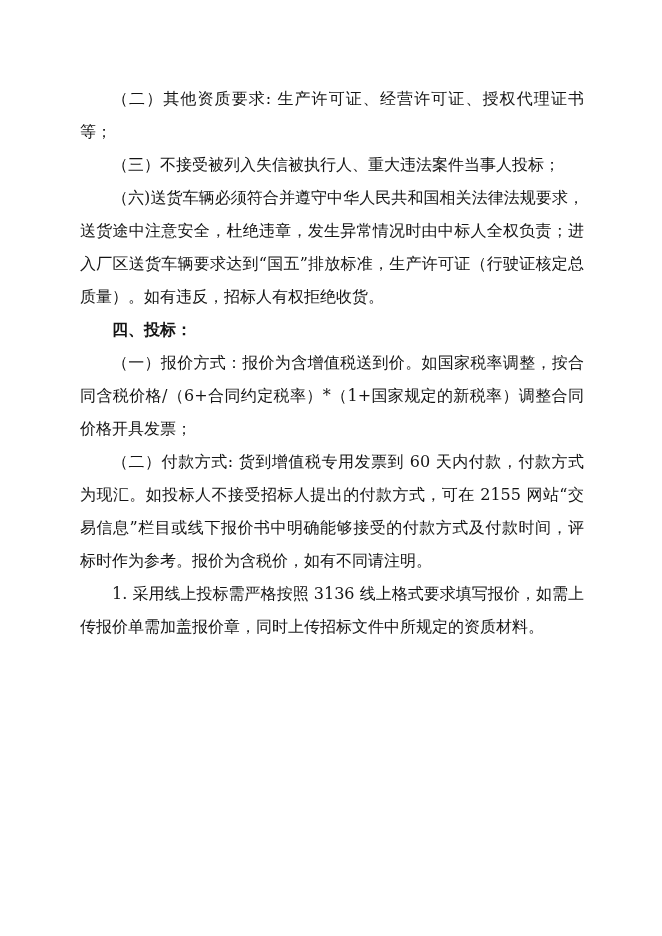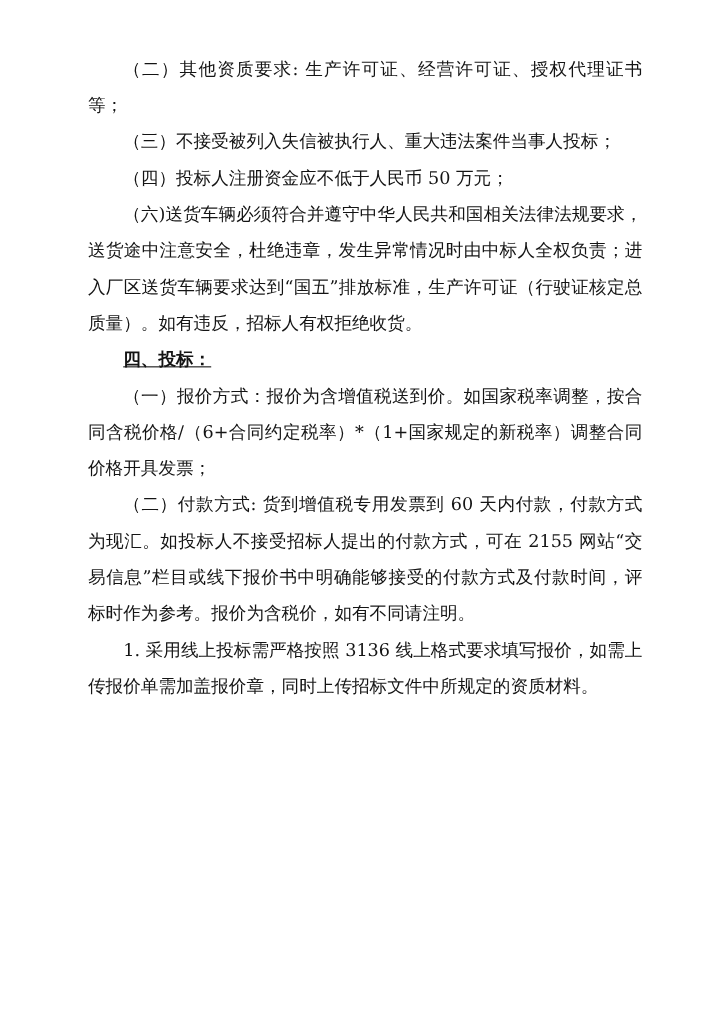--- a/index.html
+++ b/index.html
@@ -6,43 +6,41 @@
     margin: 0;
     padding: 0;
     background: #ffffff;
   }
   .page {
     position: relative;
     width: 662px;
     height: 936px;
     box-sizing: border-box;
     background: #ffffff;
-    padding: 46px 78px 40px 80px;
+    padding: 82px 78px 40px 80px;
     overflow: hidden;
     font-family: "DejaVu Serif", "Liberation Serif", serif;
     font-size: 16px;
     line-height: 33px;
     color: #141414;
   }
   .para {
     margin: 0;
     text-indent: 2em;
     text-align: justify;
     word-break: break-all;
   }
   .para.heading {
     font-weight: bold;
-    text-decoration: underline;
   }
 </style>
 </head>
 <body>
 
 <div class="page">
   <p class="para">（二）其他资质要求: 生产许可证、经营许可证、授权代理证书等；</p>
   <p class="para">（三）不接受被列入失信被执行人、重大违法案件当事人投标；</p>
-  <p class="para">（四）投标人注册资金应不低于人民币 50 万元；</p>
   <p class="para">（六)送货车辆必须符合并遵守中华人民共和国相关法律法规要求，送货途中注意安全，杜绝违章，发生异常情况时由中标人全权负责；进入厂区送货车辆要求达到“国五”排放标准，生产许可证（行驶证核定总质量）。如有违反，招标人有权拒绝收货。</p>
   <p class="para heading">四、投标：</p>
   <p class="para">（一）报价方式：报价为含增值税送到价。如国家税率调整，按合同含税价格/（6+合同约定税率）*（1+国家规定的新税率）调整合同价格开具发票；</p>
   <p class="para">（二）付款方式: 货到增值税专用发票到 60 天内付款，付款方式为现汇。如投标人不接受招标人提出的付款方式，可在 2155 网站“交易信息”栏目或线下报价书中明确能够接受的付款方式及付款时间，评标时作为参考。报价为含税价，如有不同请注明。</p>
   <p class="para">1. 采用线上投标需严格按照 3136 线上格式要求填写报价，如需上传报价单需加盖报价章，同时上传招标文件中所规定的资质材料。</p>
 </div>
 
 </body></html>

